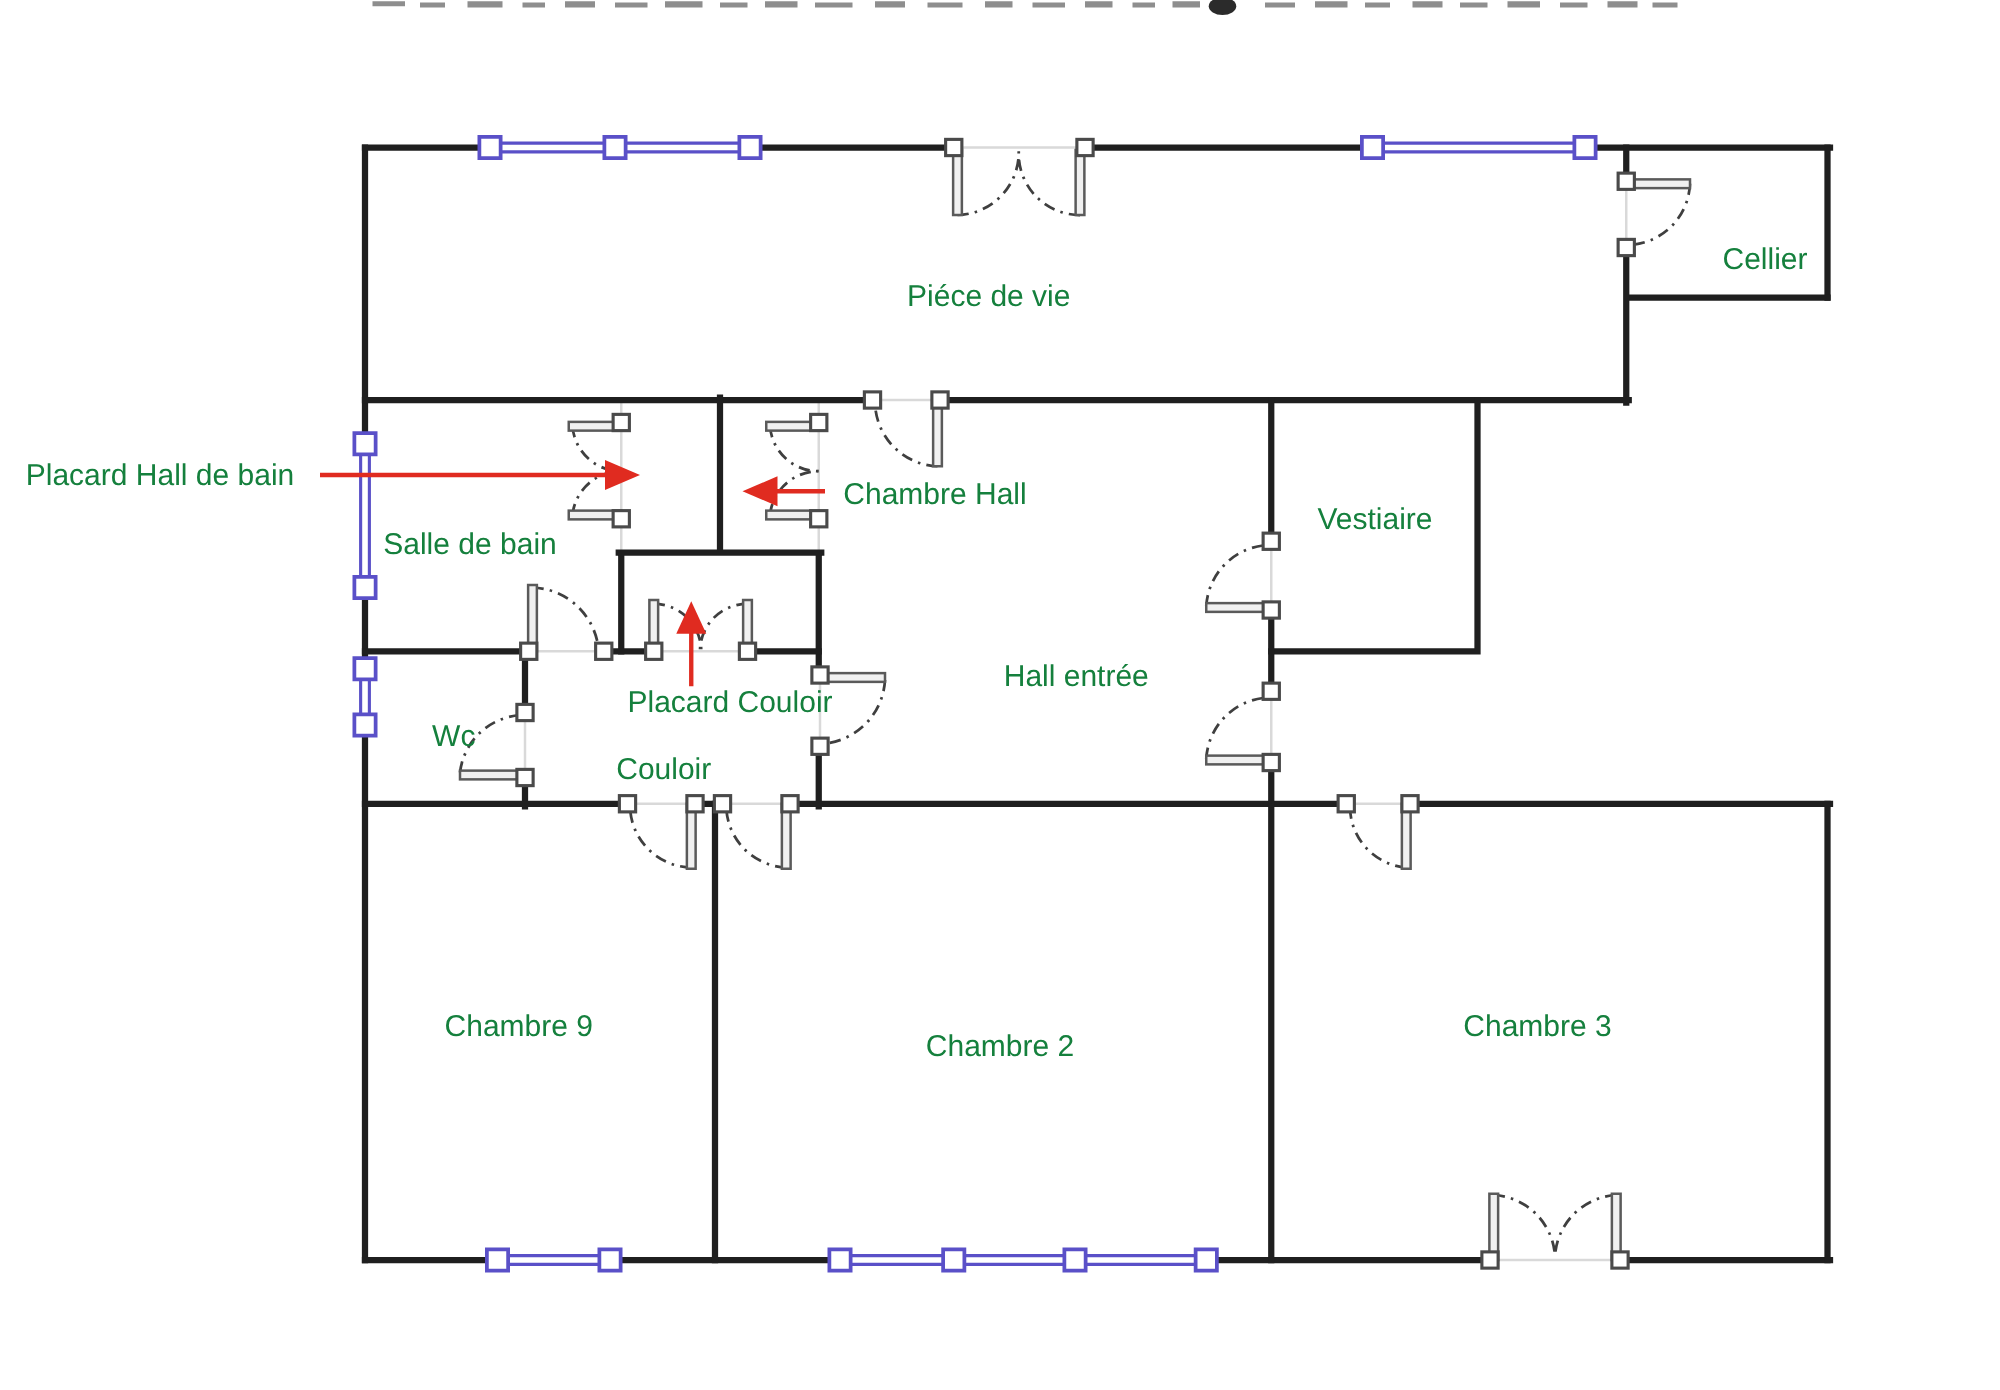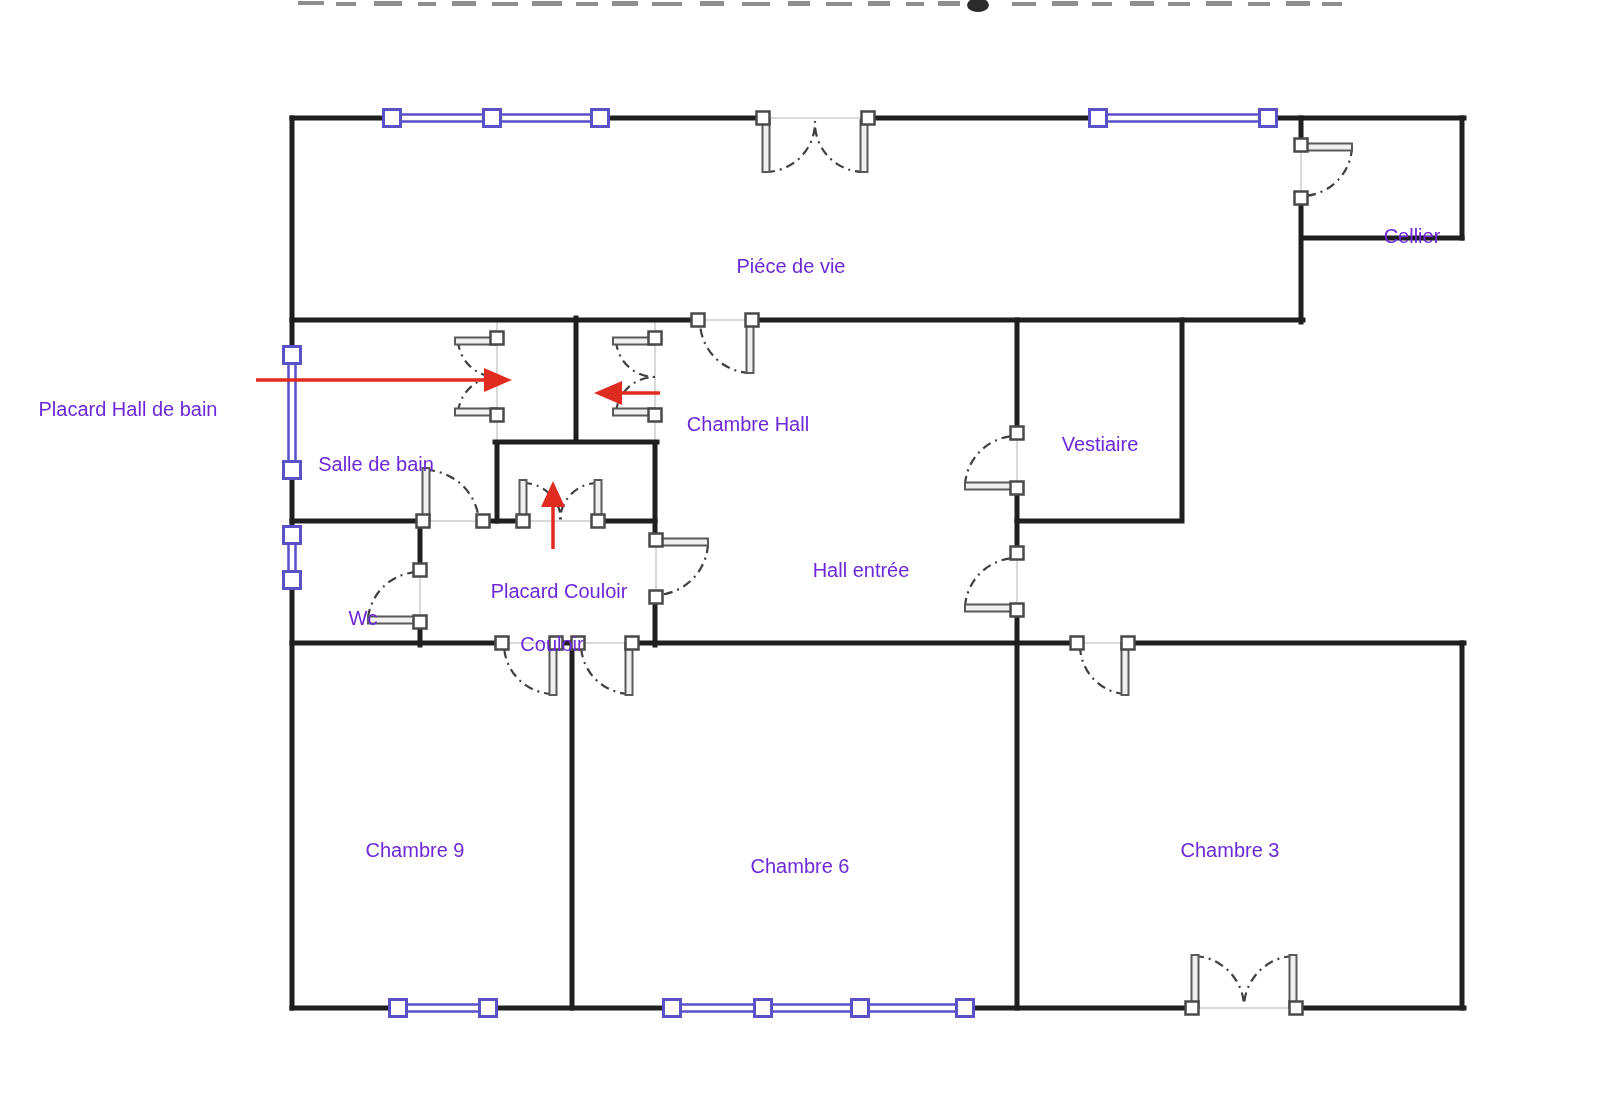--- a/index.html
+++ b/index.html
@@ -1,20 +1,20 @@
 <!DOCTYPE html>
 <html><head>
 <meta charset="utf-8">
 <style>
   html,body{margin:0;padding:0;background:#ffffff;}
   .canvas{position:relative;width:1600px;height:1112px;background:#ffffff;overflow:hidden;
           font-family:"Liberation Sans",sans-serif;}
   .plan-svg{position:absolute;left:0;top:0;width:1600px;height:1112px;}
-  .lbl{position:absolute;transform:translate(-50%,-50%);font-size:20px;color:#6d28d9;
-       white-space:nowrap;line-height:1.1;margin-top:28px;}
+  .lbl{position:absolute;transform:translate(-50%,-50%);font-size:24px;color:#15803d;
+       white-space:nowrap;line-height:1.1;}
 </style>
 </head>
 <body>
 
 <div class="canvas">
 
   <svg class="plan-svg" viewBox="0 0 1600 1112">
 
     <g fill="#8e8e8e">
       <rect x="298" y="1" width="26" height="4"></rect>
@@ -196,22 +196,22 @@
       </g>
     </g>
   </svg>
 
   <div class="lbl" style="left:791px;top:238px">Piéce de vie</div>
   <div class="lbl" style="left:1412px;top:208px">Cellier</div>
   <div class="lbl" style="left:376px;top:436px">Salle de bain</div>
   <div class="lbl" style="left:1100px;top:416px">Vestiaire</div>
   <div class="lbl" style="left:861px;top:542px">Hall entrée</div>
   <div class="lbl" style="left:363px;top:590px">Wc</div>
-  <div class="lbl" style="left:552px;top:616px">Couloir</div>
+  <div class="lbl" style="left:531px;top:616px">Couloir</div>
   <div class="lbl" style="left:415px;top:822px">Chambre 9</div>
-  <div class="lbl" style="left:800px;top:838px">Chambre 6</div>
+  <div class="lbl" style="left:800px;top:838px">Chambre 2</div>
   <div class="lbl" style="left:1230px;top:822px">Chambre 3</div>
 
   <div class="lbl" style="left:128px;top:381px">Placard Hall de bain</div>
   <div class="lbl" style="left:748px;top:396px">Chambre Hall</div>
-  <div class="lbl" style="left:559px;top:563px">Placard Couloir</div>
+  <div class="lbl" style="left:584px;top:563px">Placard Couloir</div>
 
 </div>
 
 </body></html>

